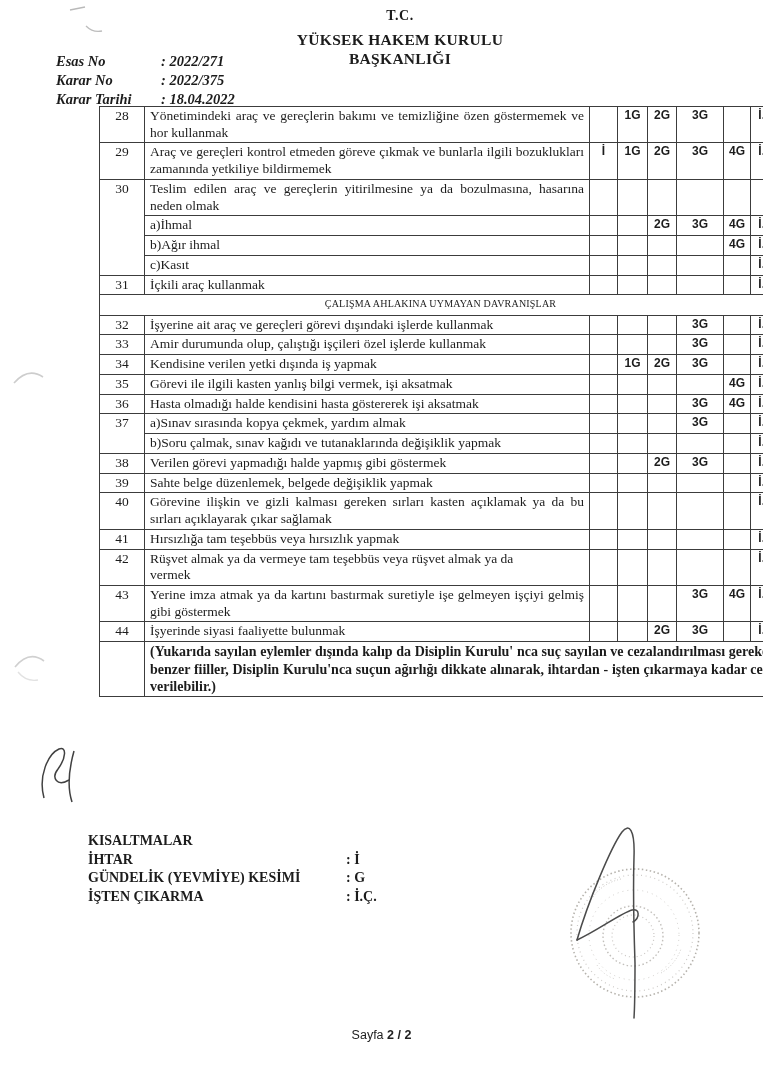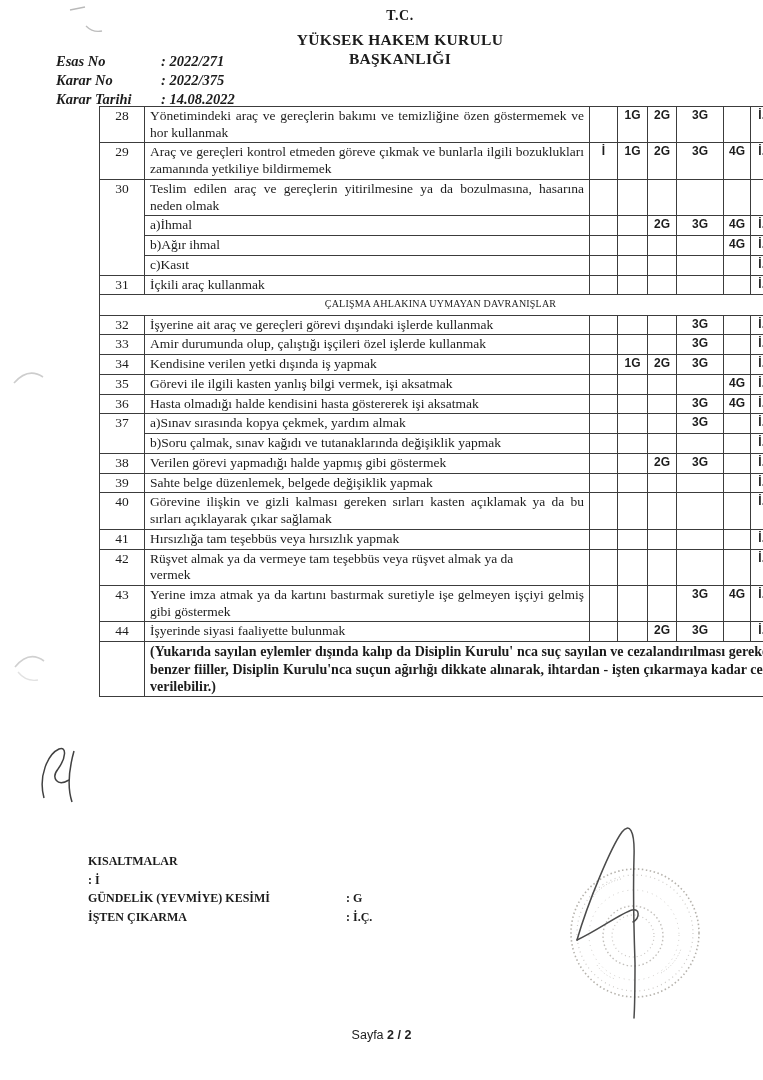--- a/index.html
+++ b/index.html
@@ -52,21 +52,21 @@
   }
   td.note-cell {
     font-weight:bold; text-align:justify;
     font-size:14px; line-height:1.3;
     padding:3px 7px 26px 7px;
     white-space:normal;
     border-radius:11px;
   }
 
   
-  .abbr-block { position:absolute; top:832px; left:88px; font-weight:bold; font-size:12px;margin-top:20px; }
+  .abbr-block { position:absolute; top:832px; left:88px; font-weight:bold; font-size:14px; }
   .abbr-block .row { display:flex; line-height:18.5px; }
   .abbr-block .lbl { width:258px; }
 
   
   .page-footer {
     position:absolute; top:1003px; left:0; width:763px; text-align:center;
     font-family:"Liberation Sans", sans-serif; font-size:12.5px; color:#222;margin-top:25px;
   }
   .page-footer .num { font-weight:bold; }
 
@@ -93,21 +93,21 @@
   <div class="row">
     <span class="lbl">Esas No</span>
     <span>: 2022/271</span>
   </div>
   <div class="row">
     <span class="lbl">Karar No</span>
     <span>: 2022/375</span>
   </div>
   <div class="row">
     <span class="lbl">Karar Tarihi</span>
-    <span>: 14.08.2022</span>
+    <span>: 18.04.2022</span>
   </div>
 </div>
 
 <div class="mark" style="top:366px;left:12px;">
   <svg width="36" height="22" viewBox="0 0 36 22">
     <path d="M2,17 Q16,1 31,11" stroke="#cdcdcd" stroke-width="1.6" fill="none"></path>
   </svg>
 </div>
 <div class="mark" style="top:648px;left:10px;">
   <svg width="40" height="40" viewBox="0 0 40 40">
@@ -348,20 +348,21 @@
       <tr>
         <td class="num"></td>
         <td colspan="7" class="note-cell">(Yukarıda sayılan eylemler dışında kalıp da Disiplin Kurulu' nca suç sayılan ve cezalandırılması gereken benzer fiiller, Disiplin Kurulu'nca suçun ağırlığı dikkate alınarak, ihtardan - işten çıkarmaya kadar ceza verilebilir.)</td>
       </tr>
     </tbody>
 </table>
 
 <div class="abbr-block">
   <div class="row">KISALTMALAR</div>
   <div class="row">
+    <span class="lbl">İHTAR</span>
     <span>: İ</span>
   </div>
   <div class="row">
     <span class="lbl">GÜNDELİK (YEVMİYE) KESİMİ</span>
     <span>: G</span>
   </div>
   <div class="row">
     <span class="lbl">İŞTEN ÇIKARMA</span>
     <span>: İ.Ç.</span>
   </div>

